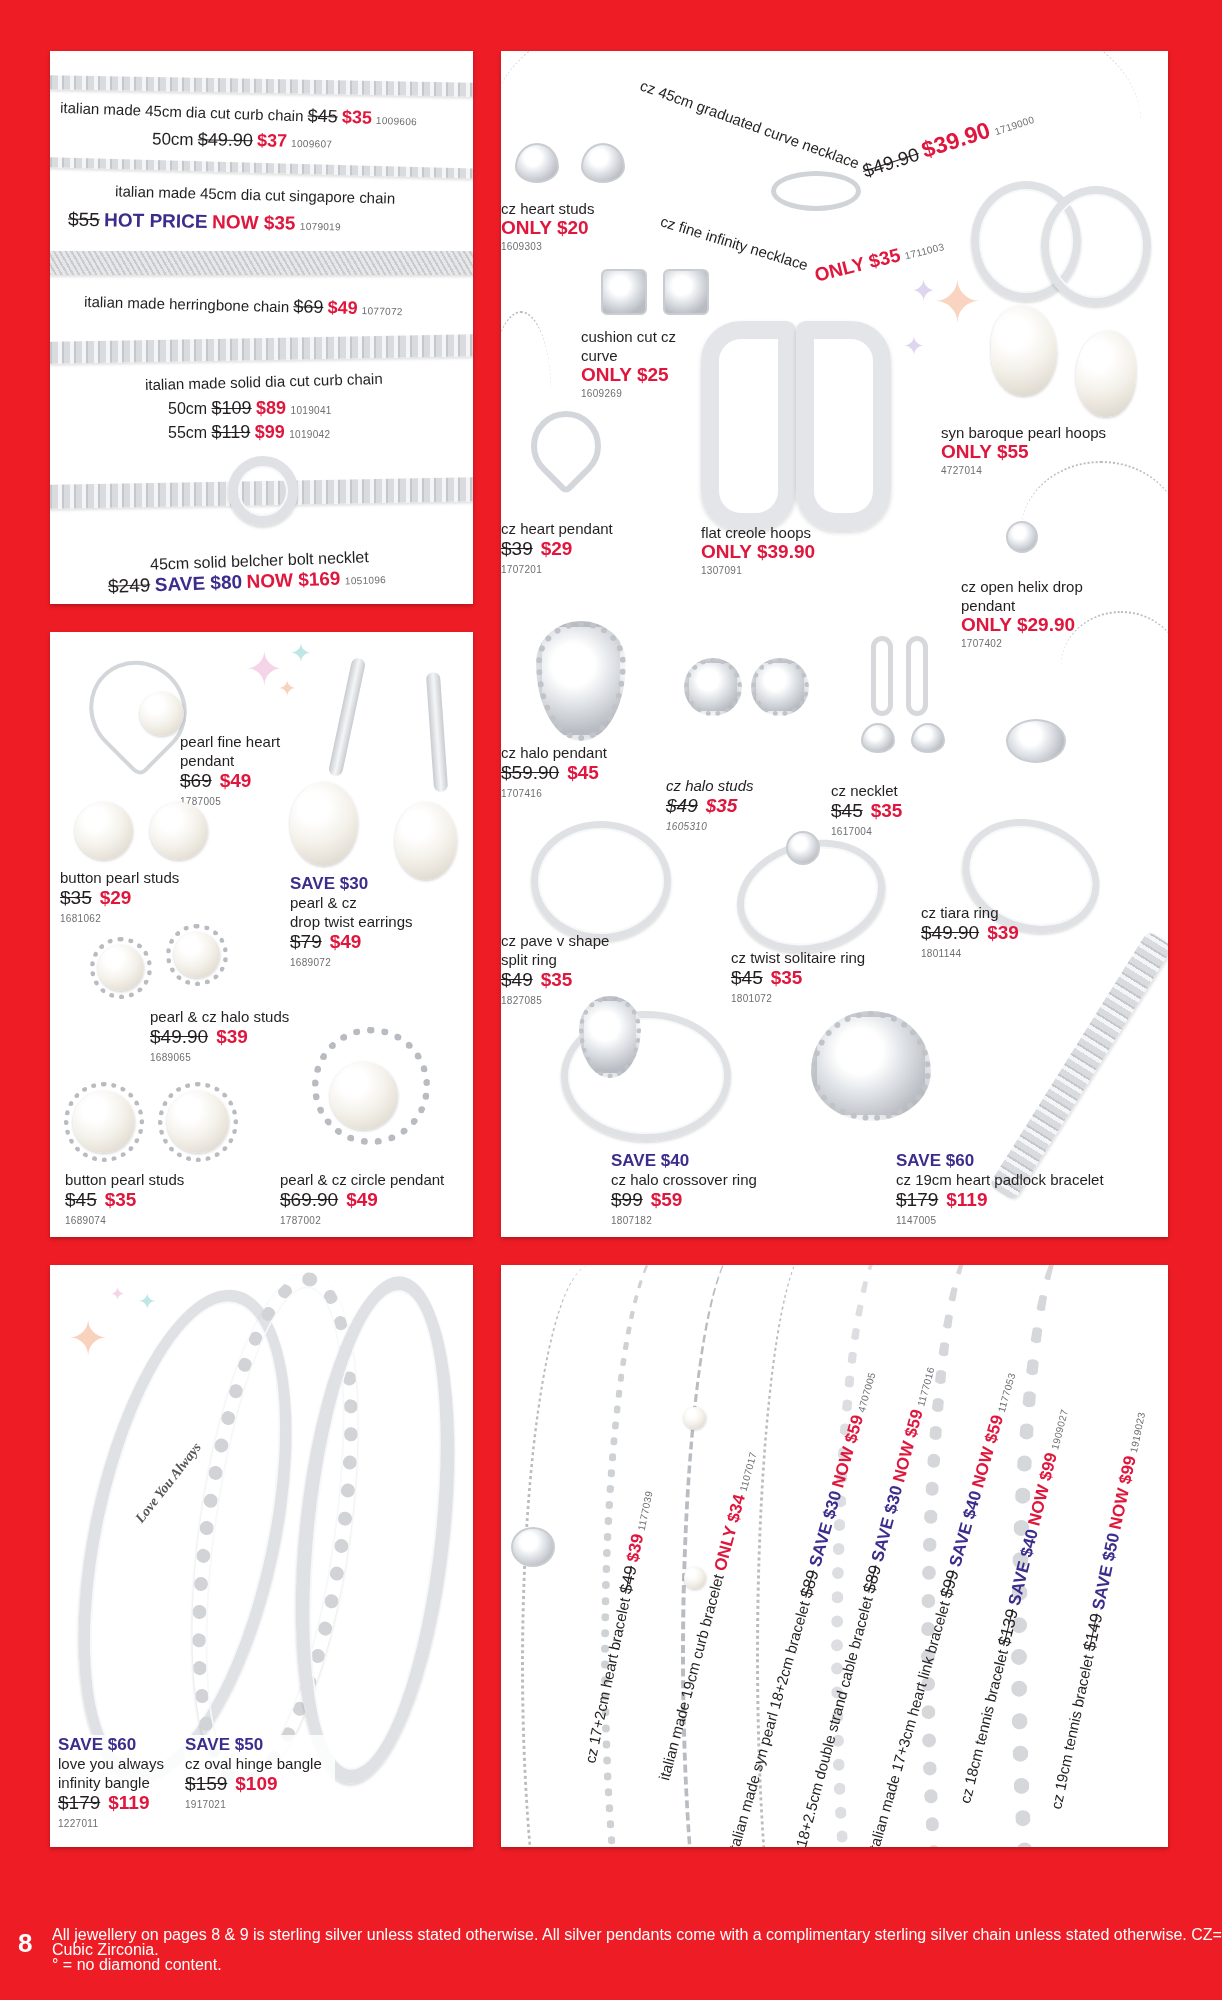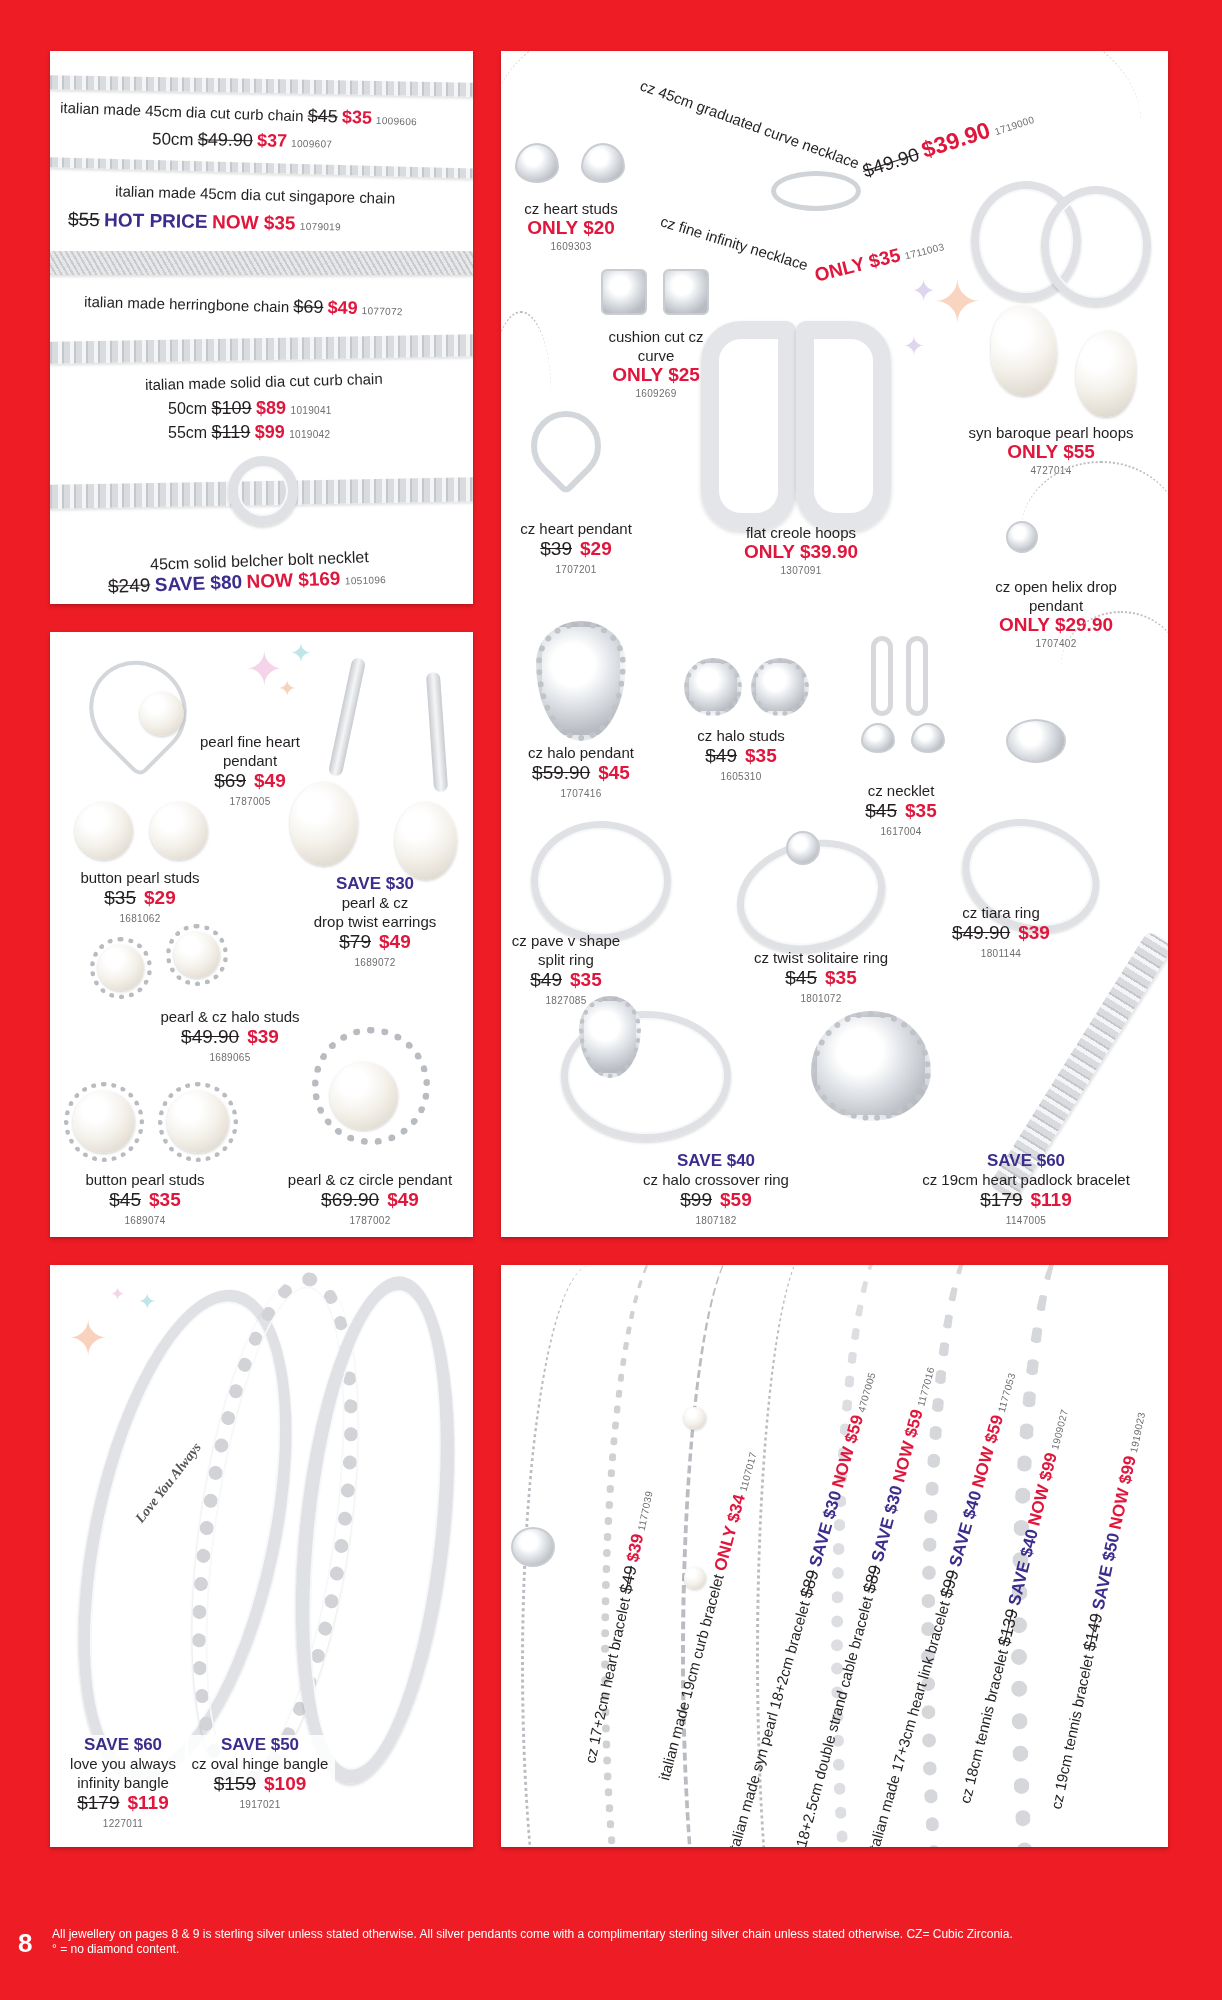--- a/index.html
+++ b/index.html
@@ -6,38 +6,38 @@
   html, body { width: 1222px; height: 2000px; overflow: hidden; }
   body { background: #ee1c25; font-family: "Liberation Sans", sans-serif; color: #231f20; position: relative; }
   .panel { position: absolute; background: #ffffff; box-shadow: 0 2px 4px rgba(0,0,0,0.25); overflow: hidden; }
   .abs { position: absolute; }
   .name { font-size: 15px; line-height: 19px; color: #231f20; }
   .was { text-decoration: line-through; color: #231f20; }
   .now { color: #e0163d; font-weight: bold; }
   .save { color: #3b2d8c; font-weight: bold; }
   .code { font-size: 10px; color: #6d6e71; letter-spacing: 0.3px; }
   .only { color: #e0163d; font-weight: bold; font-size: 19px; }
-  .center { text-align: center; }
+  .center { text-align: left; }
   .price-line { font-size: 19px; line-height: 22px; }
   .price-line .was { margin-right: 8px; }
 
   
   .chain { position: absolute; height: 14px; border-radius: 7px;
            background: repeating-linear-gradient(90deg, #d9dbde 0 6px, #f4f5f6 6px 10px, #c4c7cb 10px 12px);
            box-shadow: 0 2px 3px rgba(0,0,0,0.12); }
   .thin-chain { position: absolute; border-top: 2px dotted #b9bcc0; border-radius: 50%; }
   .gem { position: absolute; background: radial-gradient(circle at 40% 35%, #ffffff 0 25%, #e3e6ea 45%, #b8bcc2 80%); border: 2px solid #c9ccd0; }
   .pearl { position: absolute; border-radius: 50%; background: radial-gradient(circle at 35% 30%, #ffffff 0 20%, #f4f1ea 50%, #dcd6cb 90%); box-shadow: 0 1px 3px rgba(0,0,0,0.2); }
   .ring { position: absolute; border-radius: 50%; border: 7px solid #dfe1e4; box-shadow: inset 0 0 0 2px #f7f8f9, 0 2px 3px rgba(0,0,0,0.15); }
   .halo { position: absolute; border-radius: 50%; border: 5px dotted #b8bbc0; }
   .sparkle { position: absolute; font-size: 40px; line-height: 1; }
   .rot { position: absolute; transform-origin: left center; white-space: nowrap; }
 
   .footer-num { position: absolute; left: 18px; top: 1928px; color: #fff; font-weight: bold; font-size: 26px; }
-  .footer-text { position: absolute; left: 52px; top: 1927px; color: #fff; font-size: 12px; line-height: 15px; font-family: "Liberation Sans", sans-serif; }
+  .footer-text { position: absolute; left: 52px; top: 1927px; color: #fff; font-size: 16px; line-height: 15px; font-family: "Liberation Sans", sans-serif; }
 </style>
 </head>
 <body>
 
 <div class="panel" style="left:50px; top:51px; width:423px; height:553px;">
 
   <div class="chain" style="left:-10px; top:28px; width:450px; transform:rotate(1deg);"></div>
   <div class="chain" style="left:-10px; top:112px; width:450px; height:10px; transform:rotate(1.5deg);"></div>
   <div class="chain" style="left:-10px; top:200px; width:450px; height:24px; border-radius:4px; background:repeating-linear-gradient(60deg,#e6e7e9 0 3px,#c9cbce 3px 5px);"></div>
   <div class="chain" style="left:-10px; top:287px; width:450px; height:22px; transform:rotate(-1deg);"></div>
@@ -272,21 +272,21 @@
 
   <div class="gem" style="left:35px; top:570px; width:90px; height:120px; border-radius:50% 50% 50% 50% / 35% 35% 65% 65%; border:6px dotted #c0c3c8;"></div>
   <div class="abs name center" style="left:0px; top:692px; width:160px;">
     <div>cz halo pendant</div>
     <div class="price-line"><span class="was">$59.90</span><span class="now">$45</span></div>
     <div class="code">1707416</div>
   </div>
 
   <div class="gem" style="left:183px; top:607px; width:58px; height:58px; border-radius:50%; border:5px dotted #c0c3c8;"></div>
   <div class="gem" style="left:250px; top:607px; width:58px; height:58px; border-radius:50%; border:5px dotted #c0c3c8;"></div>
-  <div class="abs name center" style="left:165px; top:675px; width:150px;">
+  <div class="abs name center" style="left:165px; top:725px; width:150px;font-style:italic;">
     <div>cz halo studs</div>
     <div class="price-line"><span class="was">$49</span><span class="now">$35</span></div>
     <div class="code">1605310</div>
   </div>
 
   <div class="abs" style="left:370px; top:585px; width:22px; height:80px; border:5px solid #d6d8db; border-radius:11px;"></div>
   <div class="abs" style="left:405px; top:585px; width:22px; height:80px; border:5px solid #d6d8db; border-radius:11px;"></div>
   <div class="gem" style="left:360px; top:672px; width:34px; height:30px; border-radius:50% 50% 50% 50% / 60% 60% 40% 40%;"></div>
   <div class="gem" style="left:410px; top:672px; width:34px; height:30px; border-radius:50% 50% 50% 50% / 60% 60% 40% 40%;"></div>
   <div class="abs name center" style="left:330px; top:730px; width:140px;">

